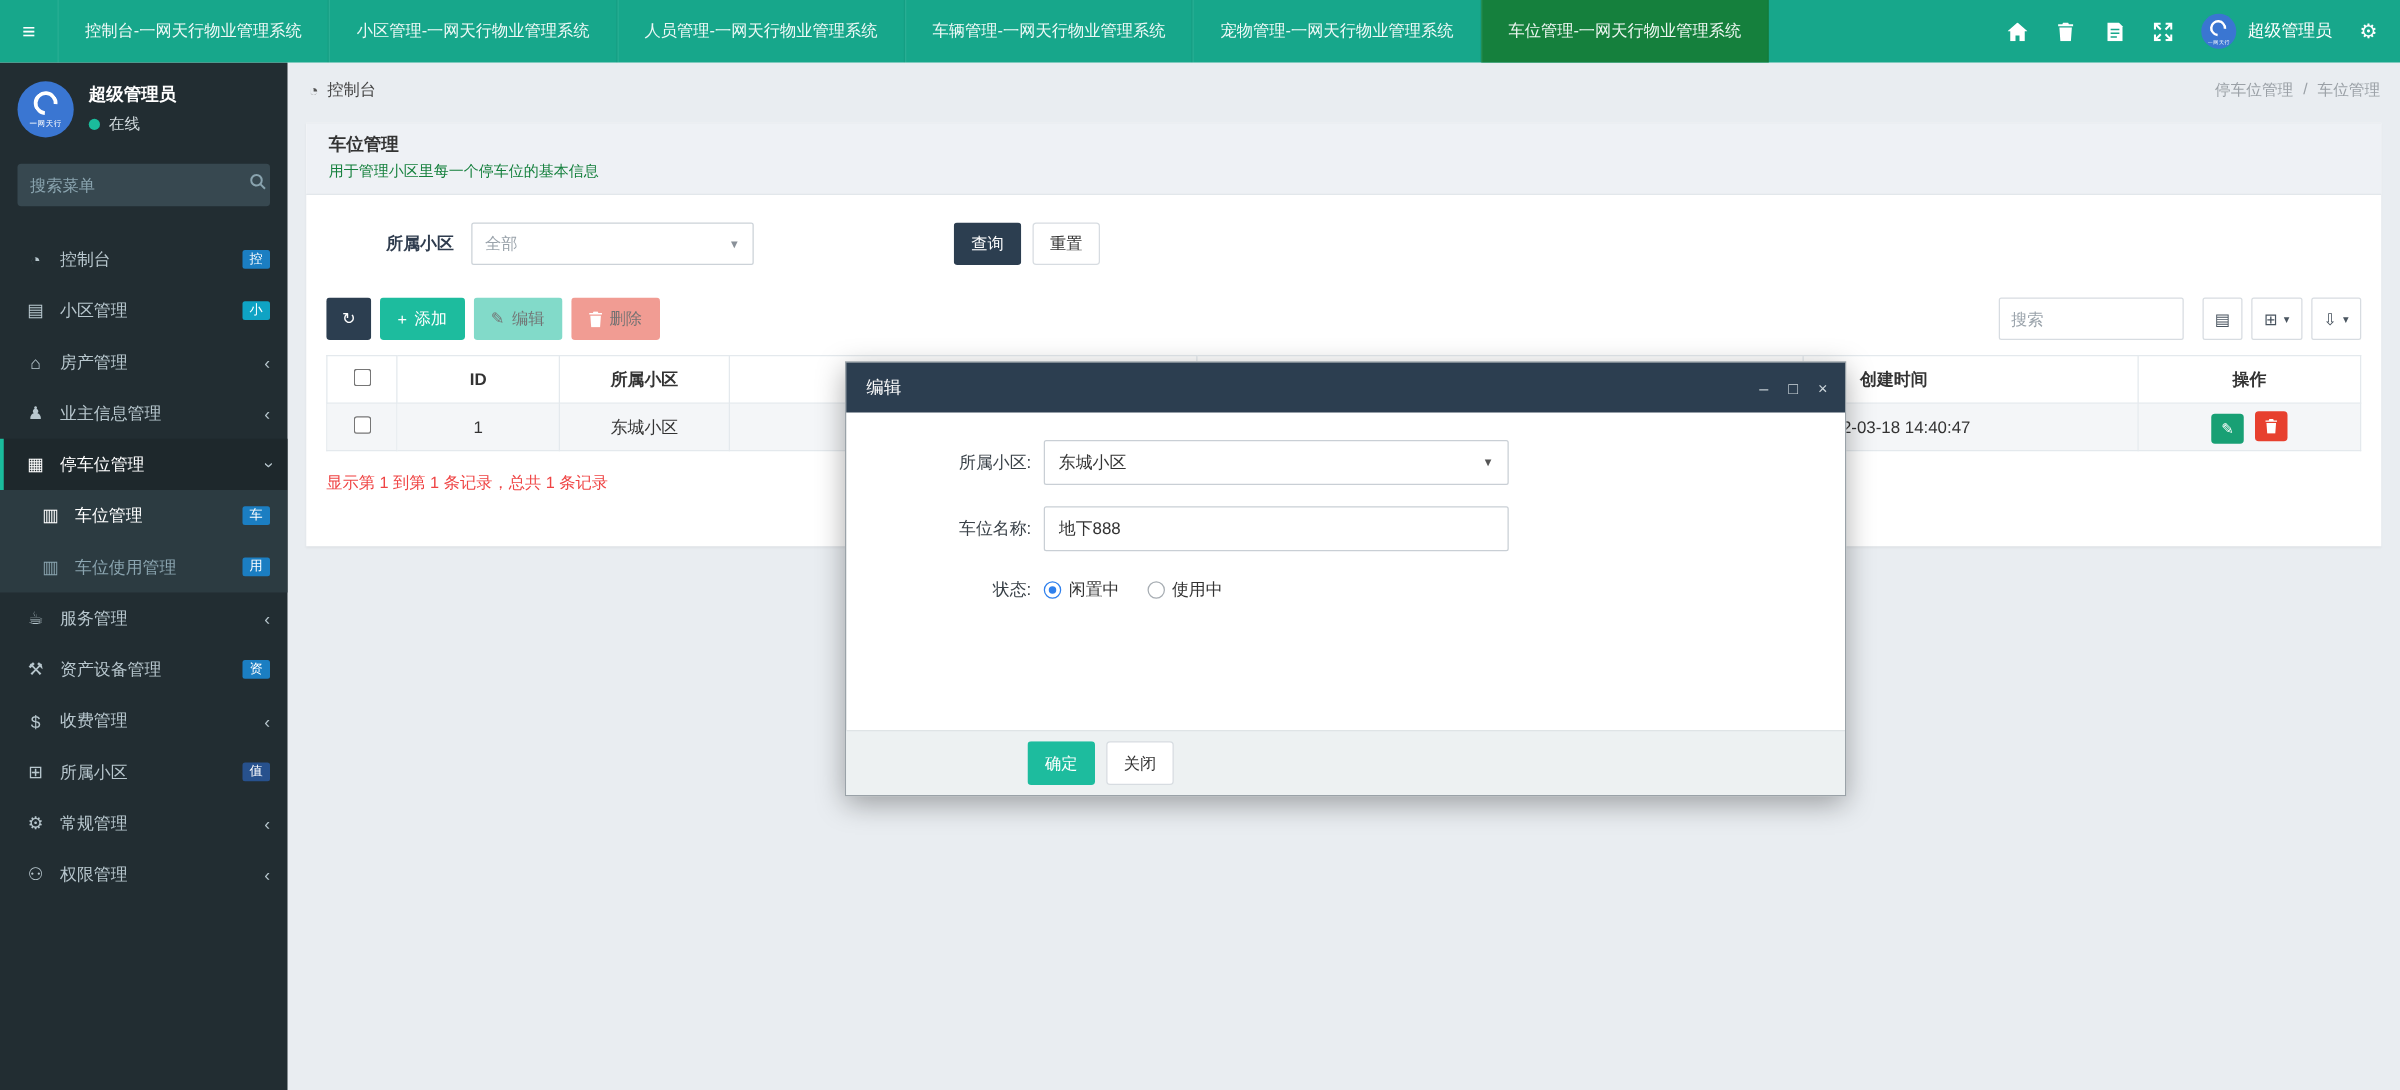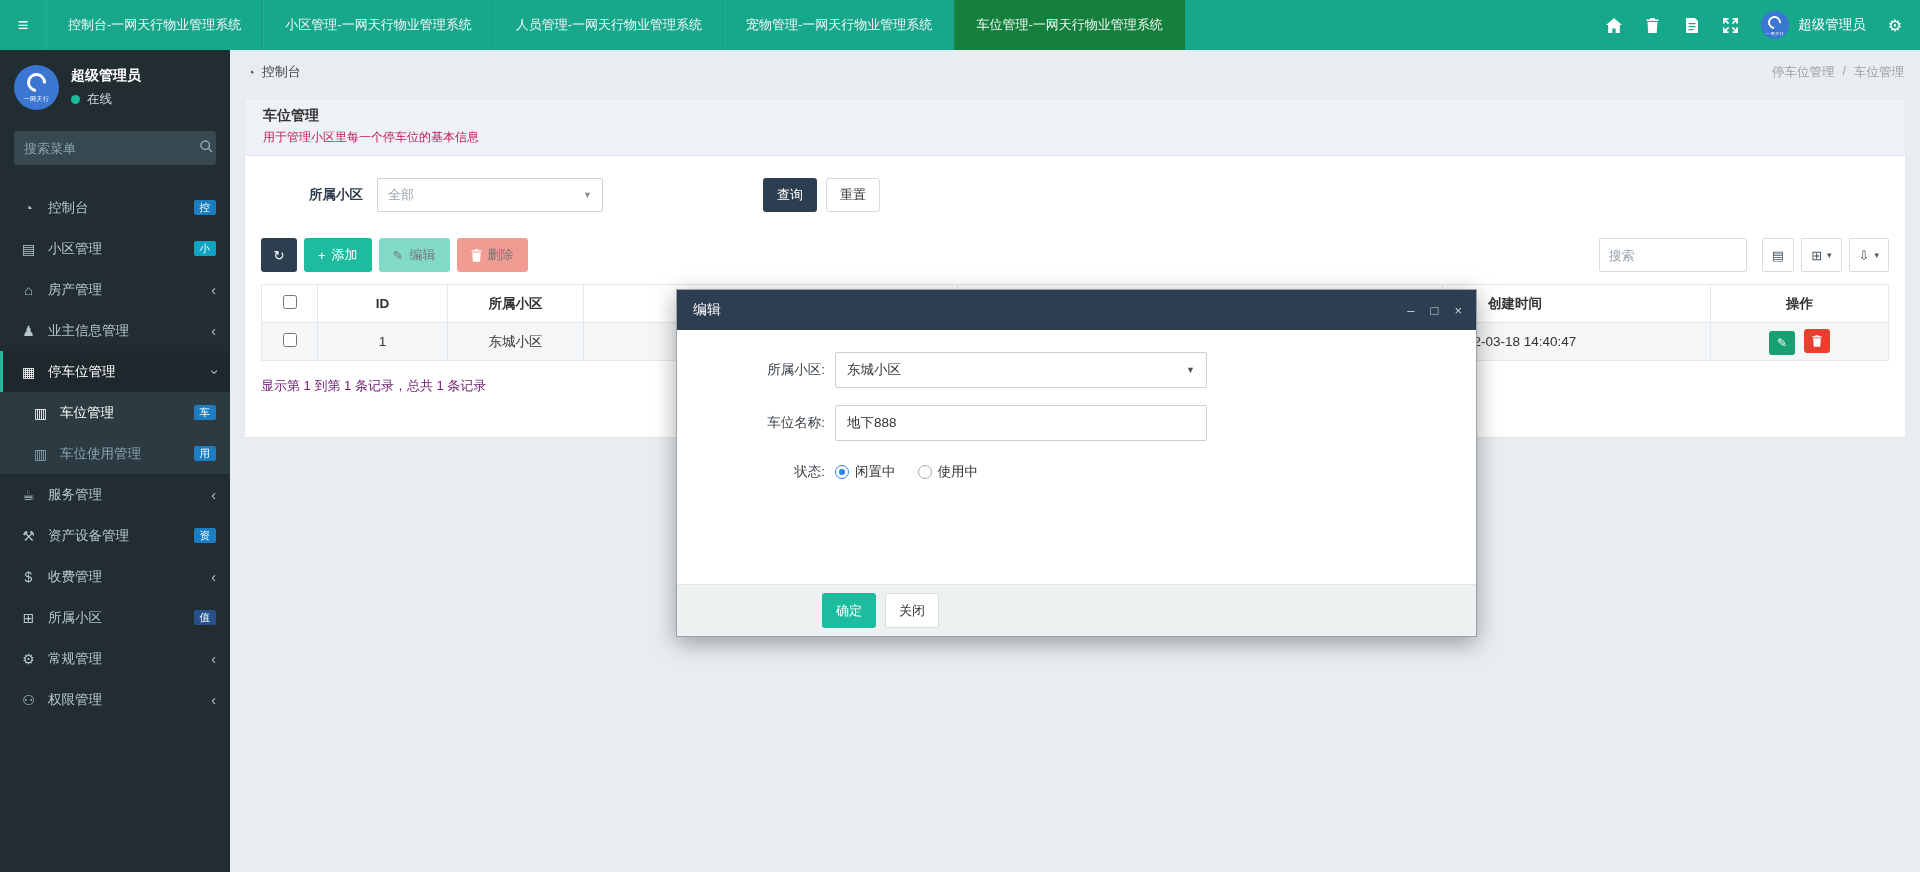--- a/index.html
+++ b/index.html
@@ -47,21 +47,21 @@
 
   
   .content { position:absolute; left:230px; top:50px; width:1690px; height:822px; background:#e9edf1; }
   .bc-bar { height:44px; display:flex; align-items:center; justify-content:space-between; padding:0 16px 0 17px; }
   .bc-left { display:flex; align-items:center; gap:7px; color:#444; font-size:13px; }
   .bc-left .bc-ic { color:#555; font-size:13px; }
   .bc-right { color:#9aa0a6; font-size:12.5px; display:flex; gap:8px; }
   .panel { margin:4px 15px 0; background:#fff; border-top:1px solid #e3e8ec; box-shadow:0 1px 2px rgba(0,0,0,.05); }
   .panel-heading { background:#eef1f5; padding:8px 18px 9px; border-bottom:1px solid #e2e7eb; }
   .panel-title { font-size:14px; font-weight:bold; color:#333; }
-  .panel-sub { font-size:12px; color:#be185d; margin-top:4px; }
+  .panel-sub { font-size:12px; color:#15803d; margin-top:4px; }
   .panel-body { padding:16px 16px 42px; }
 
   .filter-row { display:flex; align-items:center; margin:6px 0 26px; }
   .f-label { margin-left:48px; font-size:13.5px; font-weight:bold; color:#2f3c4e; }
   .sel { width:226px; height:34px; border:1px solid #ccd2d8; border-radius:2px; background:#fff; display:flex; align-items:center; padding:0 10px; margin-left:14px; cursor:pointer; }
   .sel .sel-text { flex:1; font-size:13px; color:#9aa3ab; }
   .sel .sel-caret { color:#8a9199; font-size:9px; }
   .btn { height:34px; border:1px solid transparent; border-radius:3px; font-size:13px; display:inline-flex; align-items:center; justify-content:center; padding:4px 13px; cursor:pointer; font-family:inherit; }
   .btn-dark { background:#2c3e50; color:#fff; }
   .btn-white { background:#fff; color:#333; border-color:#d7dce1; }
@@ -82,21 +82,21 @@
 
   table.grid { width:100%; border-collapse:collapse; table-layout:fixed; }
   .grid th, .grid td { border:1px solid #e4e9ed; height:38px; font-size:13.5px; color:#333; text-align:center; overflow:hidden; }
   .grid th { font-weight:bold; background:#fff; }
   .grid td.l, .grid th.l { text-align:left; padding-left:8px; }
   .grid tr.stripe td { background:#f4f6f8; }
   .grid input[type=checkbox] { width:14px; height:14px; }
   .act-btn { width:26px; height:24px; border:none; border-radius:3px; display:inline-flex; align-items:center; justify-content:center; cursor:pointer; color:#fff; font-size:12px; }
   .act-edit { background:#18a074; margin-right:5px; }
   .act-del { background:#e7402e; }
-  .summary { margin-top:16px; font-size:13px; color:#701a75; }
+  .summary { margin-top:16px; font-size:13px; color:#ef4444; }
 
   
   .modal { position:absolute; left:676px; top:289px; width:801px; height:348px; background:#fff; border:1px solid #9aa2a8; box-shadow:0 6px 22px rgba(0,0,0,.35); z-index:50; display:flex; flex-direction:column; }
   .modal-head { height:40px; background:#2c3e50; display:flex; align-items:center; padding:0 14px 0 16px; flex:none; cursor:move; }
   .modal-title { color:#fff; font-size:14px; }
   .modal-ctrls { margin-left:auto; display:flex; gap:16px; color:#cdd6db; font-size:13px; }
   .modal-ctrls span { cursor:pointer; line-height:1; }
   .modal-body { flex:1; padding-top:22px; }
   .m-row { display:flex; align-items:center; margin-bottom:17px; }
   .m-label { width:148px; text-align:right; margin-right:10px; font-size:13.5px; color:#394148; flex:none; }
@@ -121,20 +121,23 @@
   </div>
   <div class="tabs">
     <div class="tab">
         <span>控制台-一网天行物业管理系统</span>
       </div>
     <div class="tab">
         <span>小区管理-一网天行物业管理系统</span>
       </div>
     <div class="tab">
         <span>人员管理-一网天行物业管理系统</span>
+      </div>
+    <div class="tab">
+        <span>车辆管理-一网天行物业管理系统</span>
       </div>
     <div class="tab">
         <span>宠物管理-一网天行物业管理系统</span>
       </div>
     <div class="tab active">
         <span>车位管理-一网天行物业管理系统</span>
       </div>
   </div>
   <div class="nav-right">
     <span class="nav-ic">

